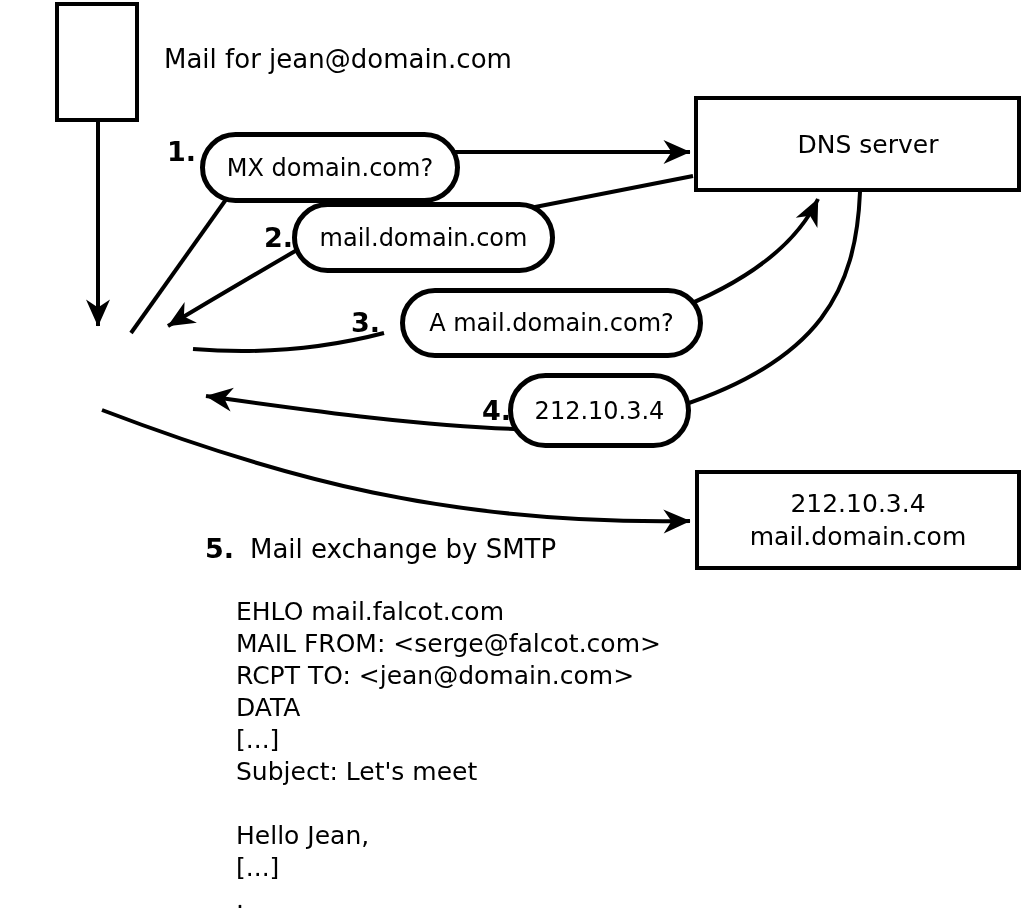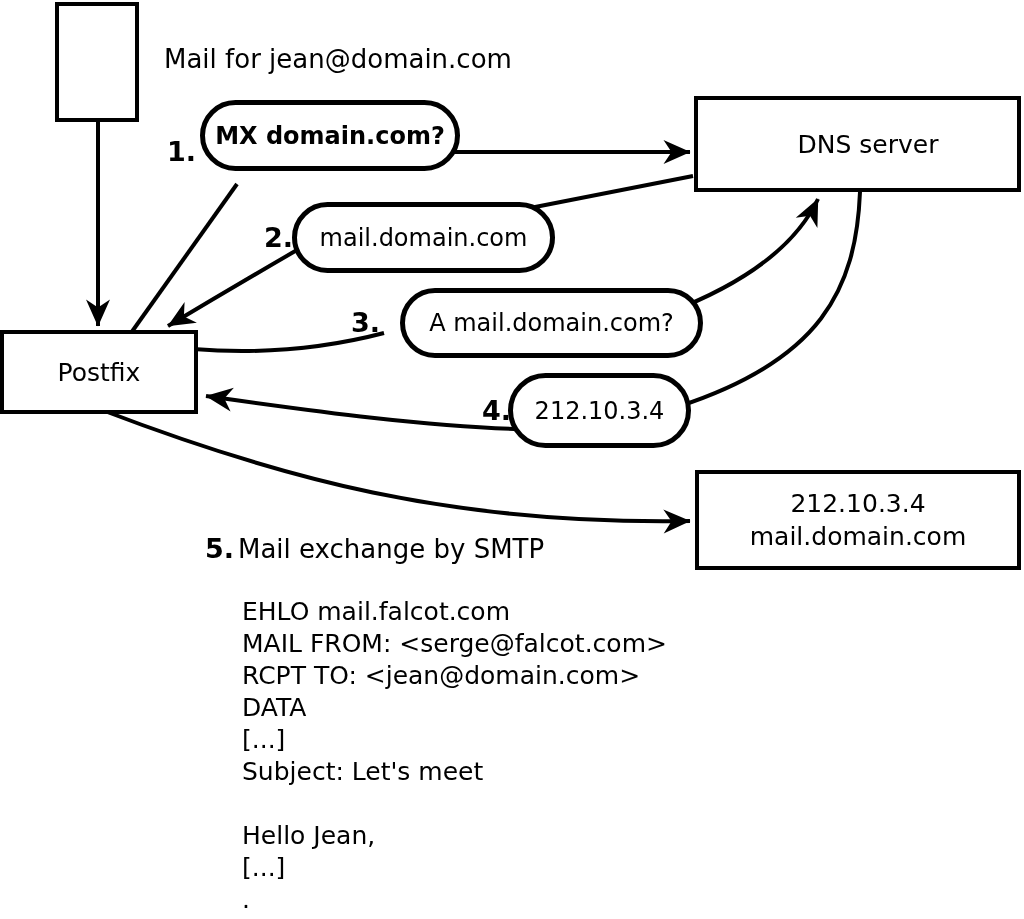--- a/index.html
+++ b/index.html
@@ -61,57 +61,54 @@
 
     <path d="M 520,429 C 430,427 320,412 206,396" stroke="#000" stroke-width="4" fill="none" marker-end="url(#ah)"></path>
 
     <path d="M 102,410 C 280,478 450,525 690,521" stroke="#000" stroke-width="4" fill="none" marker-end="url(#ah)"></path>
   </svg>
 
   <div class="node" style="left:55px;top:2px;width:84px;height:120px;"></div>
 
   <div class="txt title-text" style="left:164px;top:44px;">Mail for jean@domain.com</div>
 
-  <div class="node" style="left:0px;top:330px;width:198px;height:84px;">
-    <span>Postfix</span>
-  </div>
 
   <div class="node" style="left:694px;top:96px;width:327px;height:96px;padding-left:21px;">
     <span>DNS server</span>
   </div>
 
   <div class="node dest-col" style="left:695px;top:470px;width:326px;height:100px;">
     <span>212.10.3.4</span>
     <span>mail.domain.com</span>
   </div>
 
   <div class="num" style="left:167px;top:136px;">1.</div>
-  <div class="pill" style="left:200px;top:100px;width:260px;height:71px;font-weight:bold;">
+  <div class="pill" style="left:200px;top:132px;width:260px;height:71px;">
     <span>MX domain.com?</span>
   </div>
 
   <div class="num" style="left:264px;top:222px;">2.</div>
   <div class="pill" style="left:292px;top:202px;width:263px;height:71px;">
     <span>mail.domain.com</span>
   </div>
 
   <div class="num" style="left:351px;top:307px;">3.</div>
   <div class="pill" style="left:400px;top:288px;width:303px;height:70px;">
     <span>A mail.domain.com?</span>
   </div>
 
   <div class="num" style="left:482px;top:395px;">4.</div>
   <div class="pill" style="left:508px;top:373px;width:183px;height:75px;">
     <span>212.10.3.4</span>
   </div>
 
   <div class="num" style="left:205px;top:533px;">5.</div>
-  <div class="txt step5-label" style="left:238px;top:534px;">Mail exchange by SMTP</div>
+  <div class="txt step5-label" style="left:250px;top:534px;">Mail exchange by SMTP</div>
 
-  <div class="smtp" style="left:242px;top:596px;">EHLO mail.falcot.com
+  <div class="smtp" style="left:236px;top:596px;">EHLO mail.falcot.com
 MAIL FROM: &lt;serge@falcot.com&gt;
 RCPT TO: &lt;jean@domain.com&gt;
 DATA
 [...]
 Subject: Let's meet
 
 Hello Jean,
 [...]
 .</div>
 

